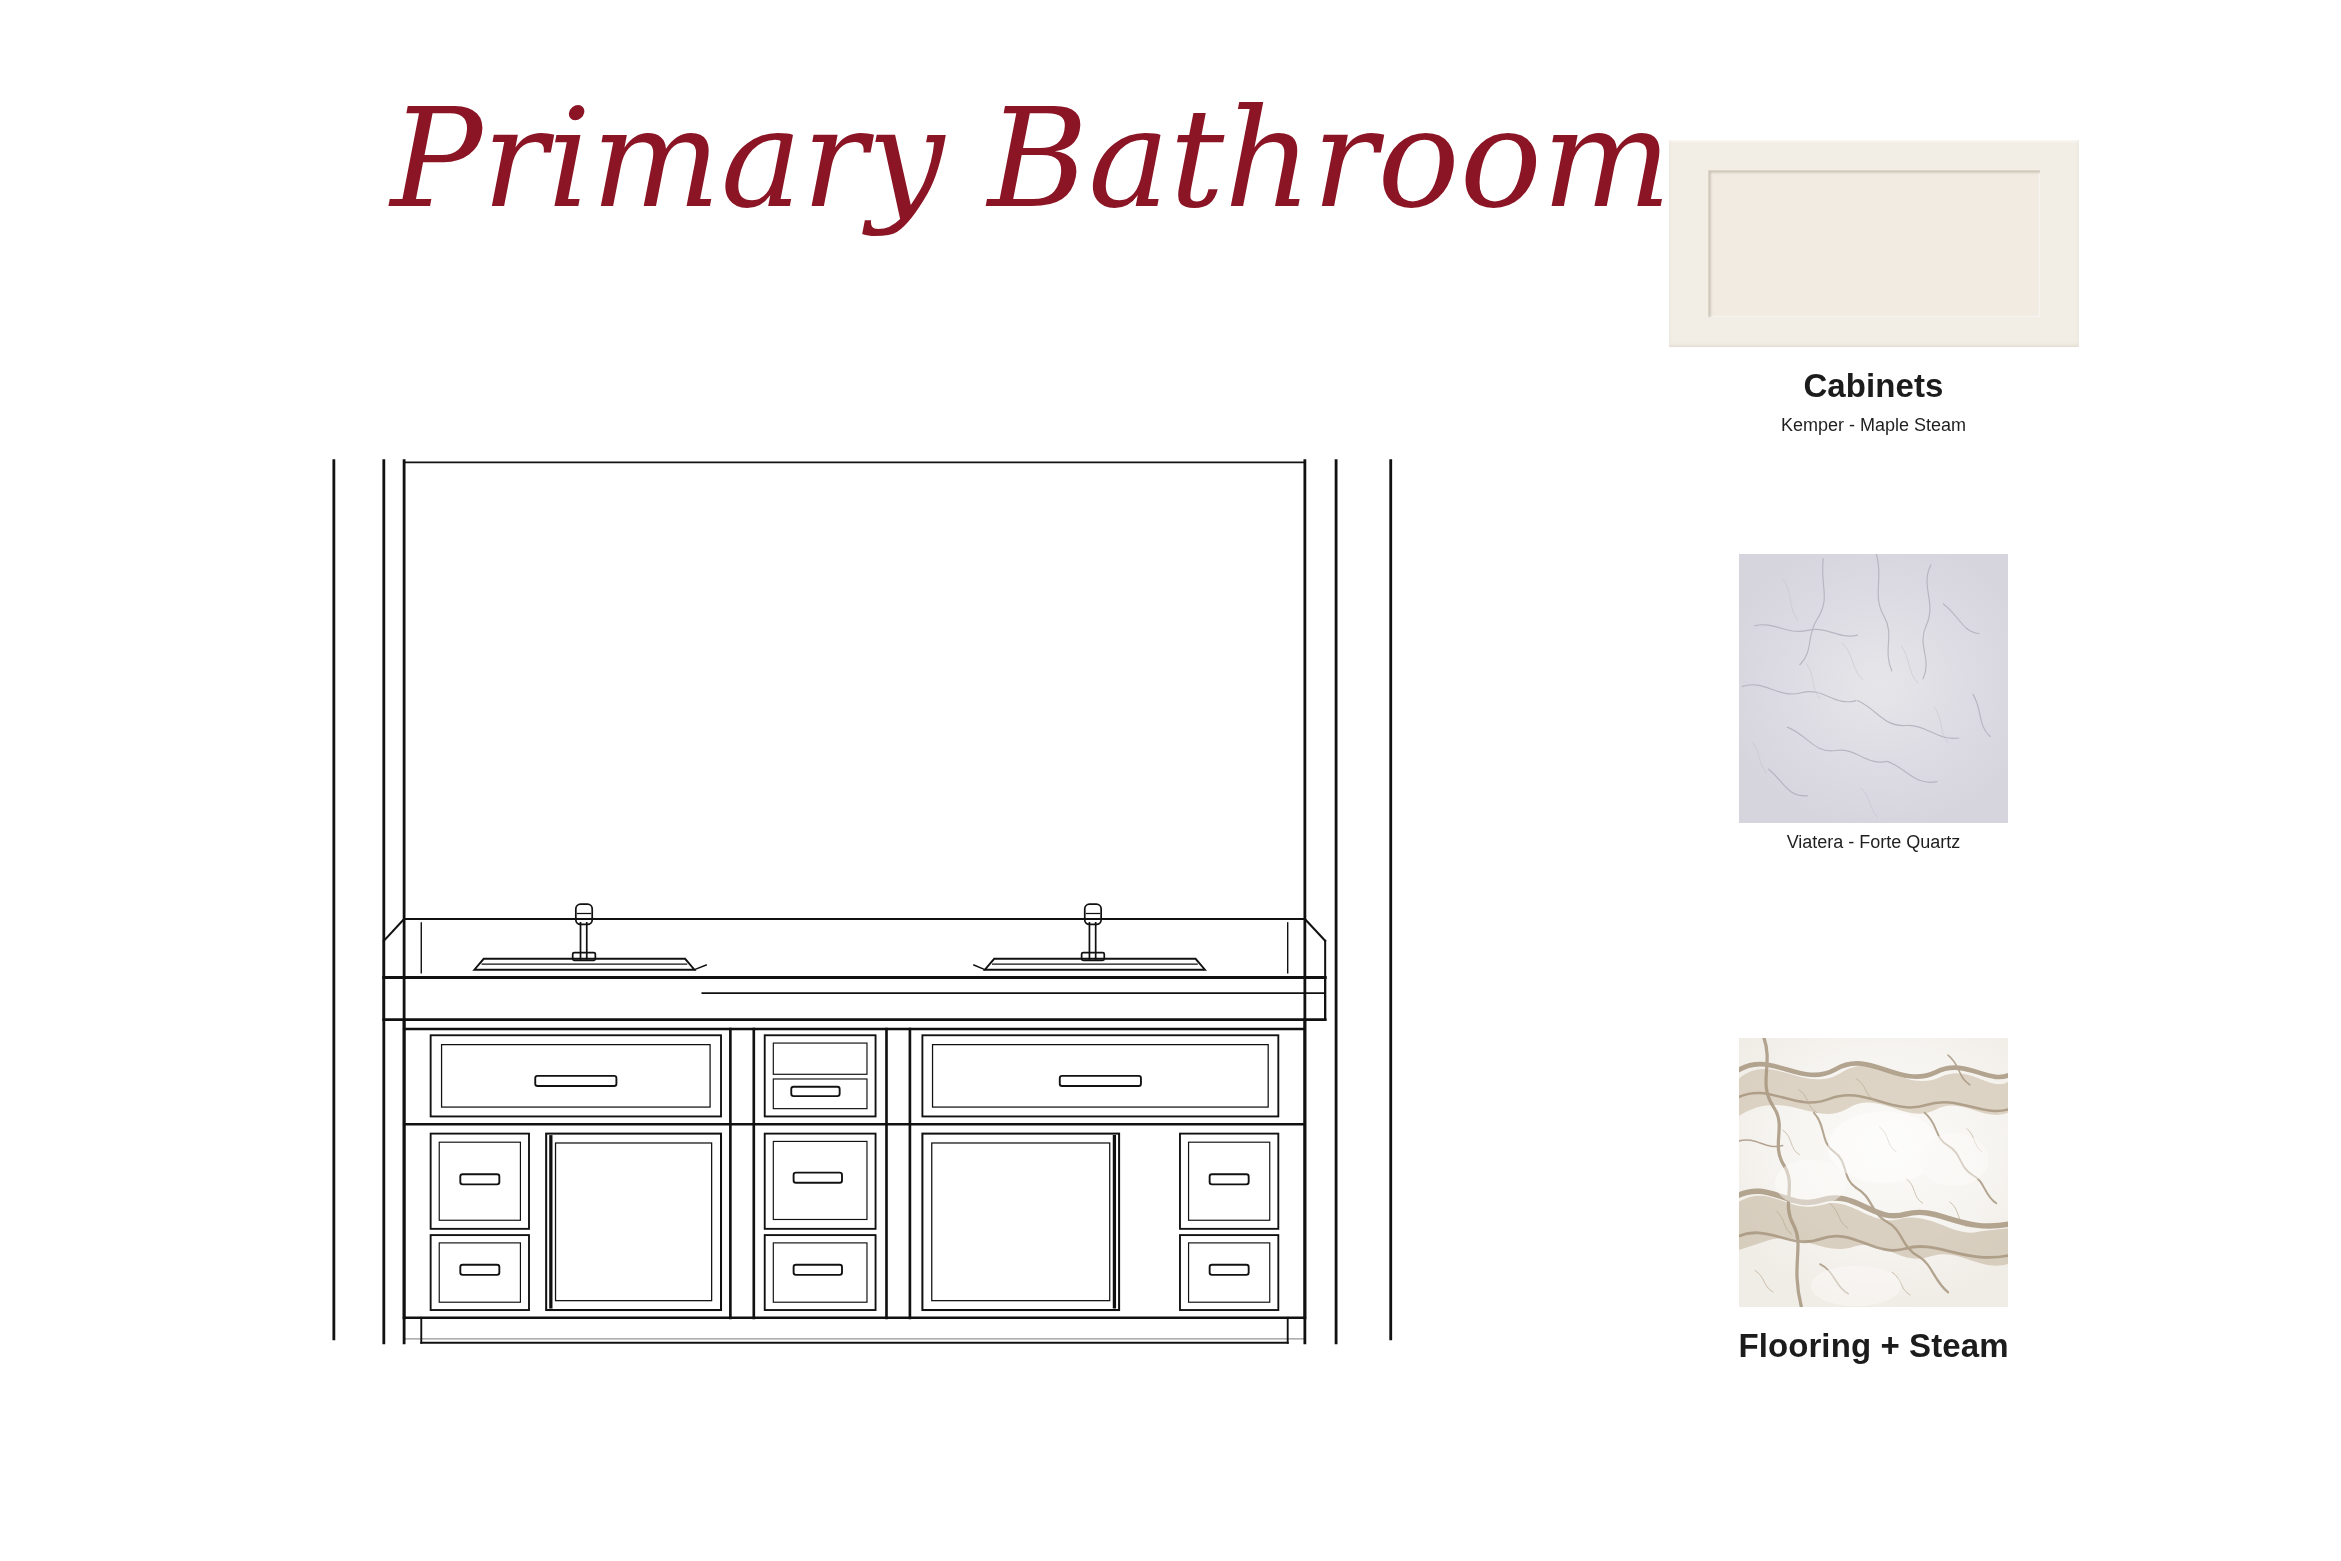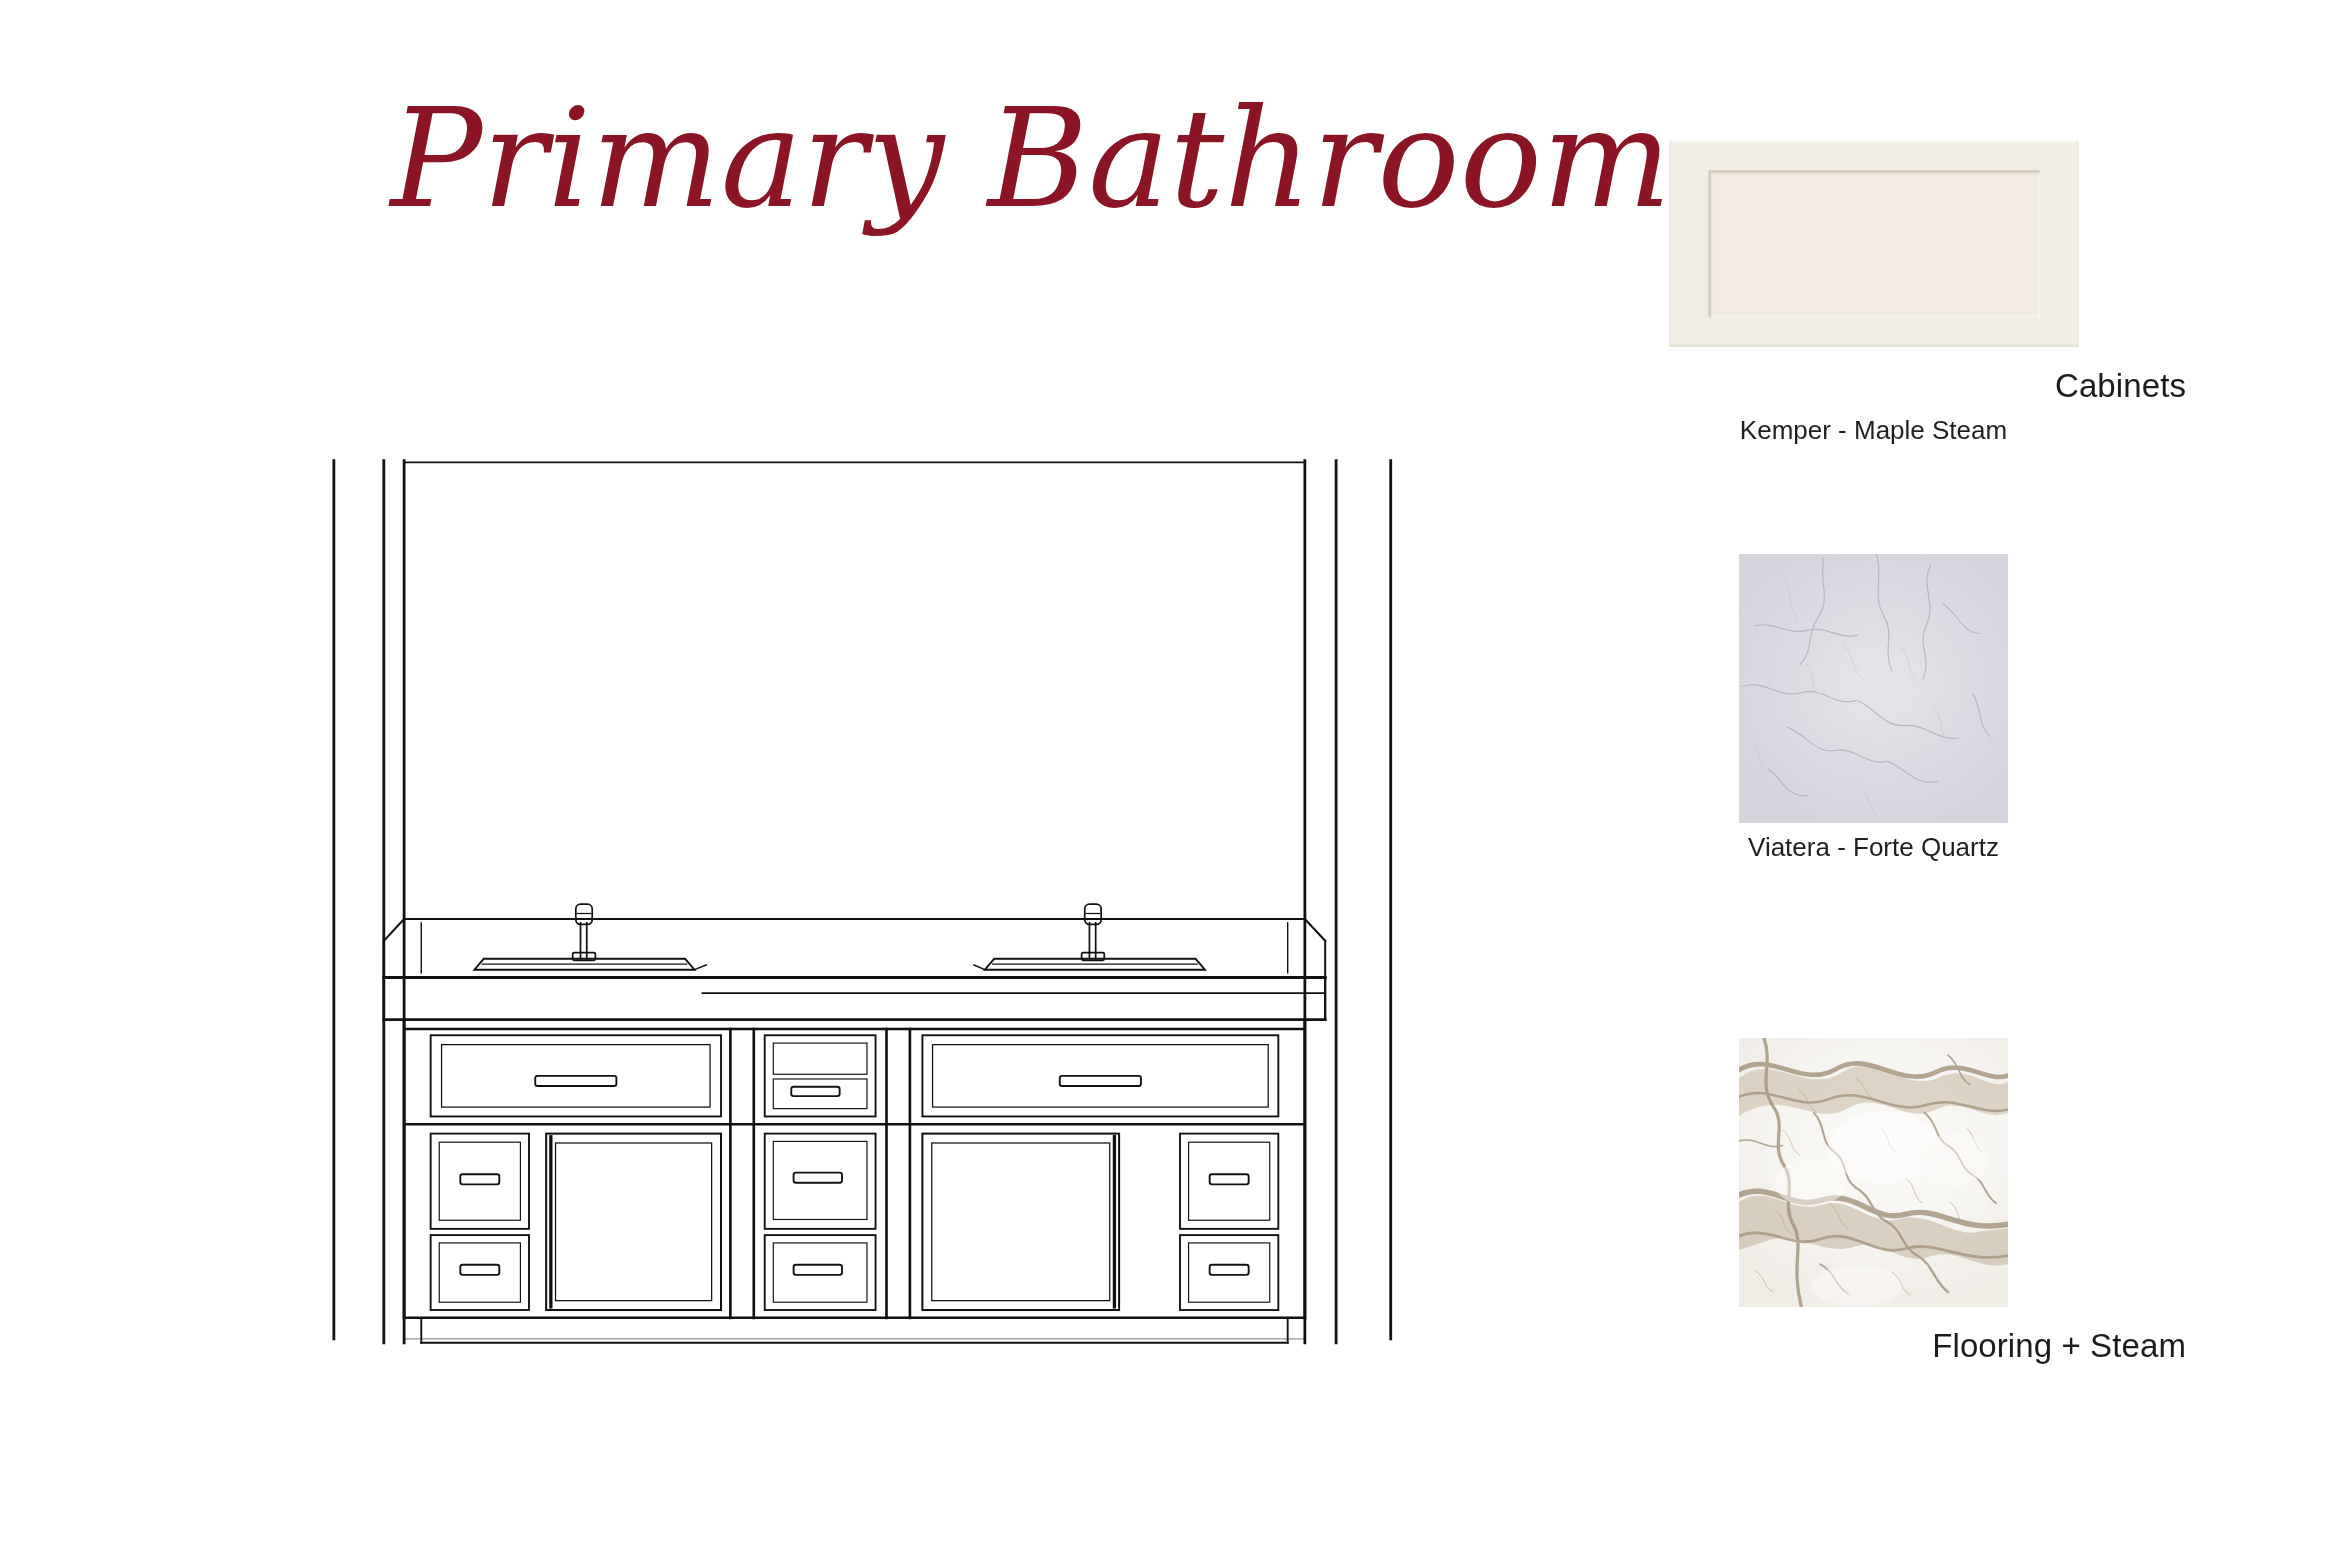--- a/index.html
+++ b/index.html
@@ -115,29 +115,28 @@
     width: 269px;
     height: 269px;
     background:
       radial-gradient(ellipse 70% 60% at 55% 40%, #fbfaf8 0%, #f6f4f0 60%, #f0ece6 100%);
   }
   .swatch-marble svg { position: absolute; inset: 0; }
 
   .material-label {
     margin-top: 20px;
     font-size: 33px;
-    font-weight: 400;
+    font-weight: 700;
     color: #1c1c1c;
     letter-spacing: 0.1px;
     line-height: 1.15;
-    text-align: right;
   }
   .material-sub {
     margin-top: 9.4px;
-    font-size: 26px;
+    font-size: 18px;
     font-weight: 400;
     color: #1f1f1f;
     line-height: 1.2;
   }
 </style>
 </head>
 <body>
 
 <div class="board-title">
   <svg width="1015" height="195" viewBox="0 0 1300 250" aria-hidden="true">

